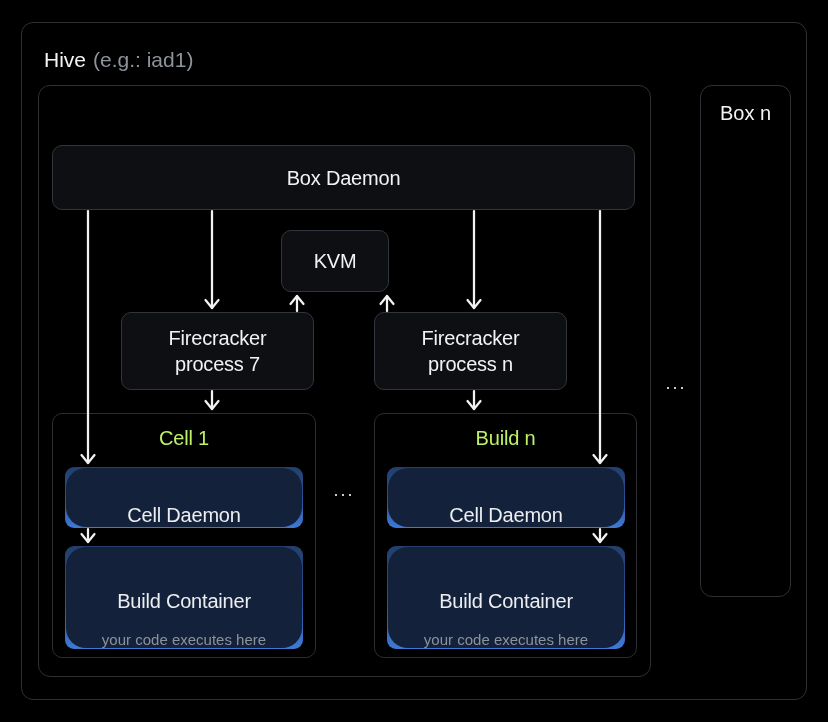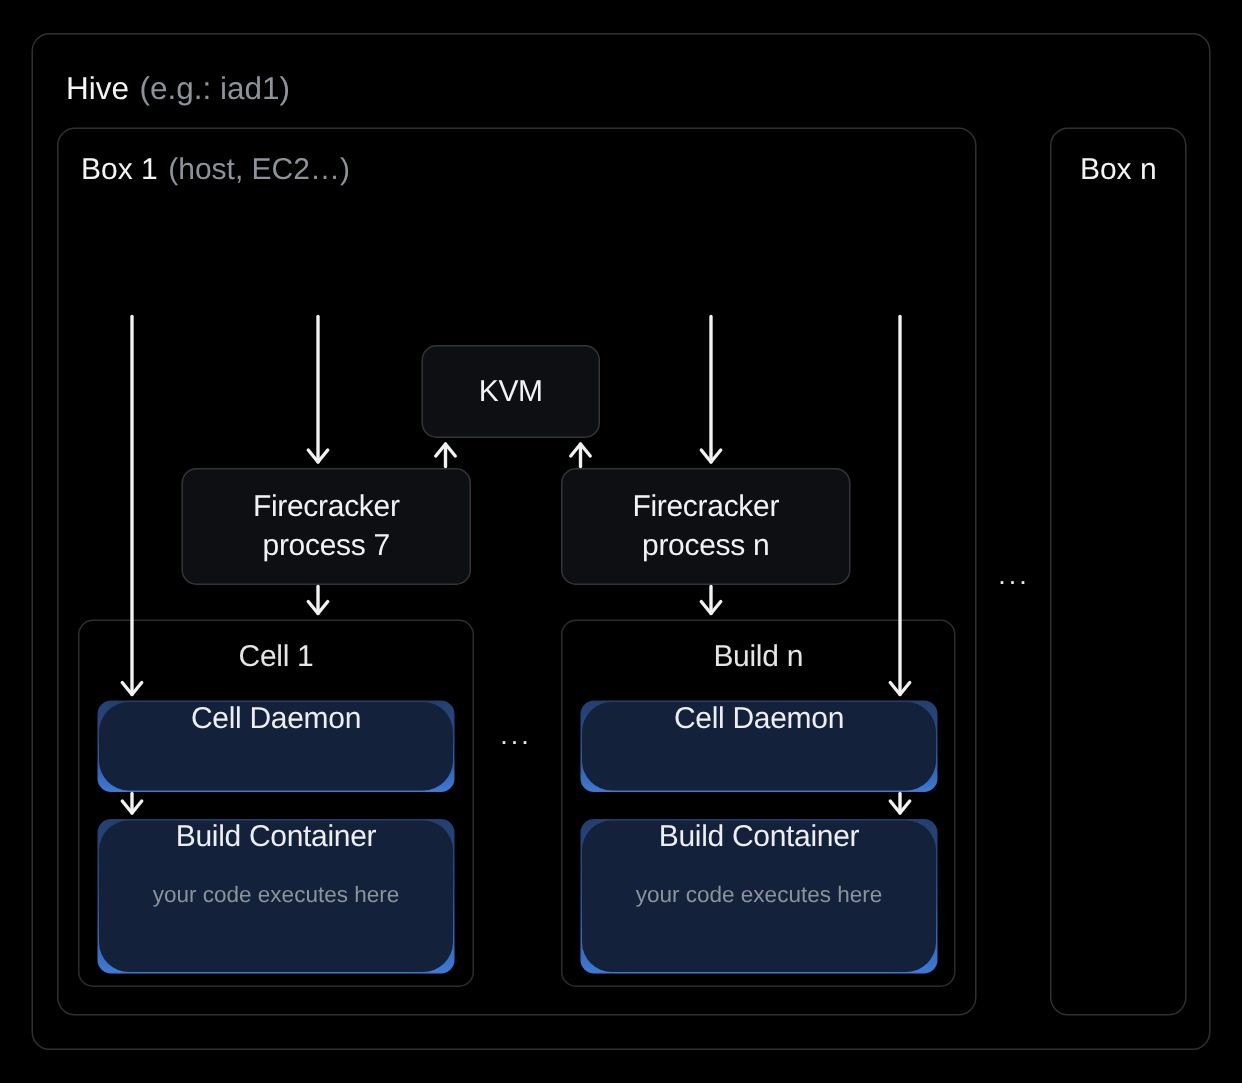--- a/index.html
+++ b/index.html
@@ -20,26 +20,26 @@
     position:absolute;background:#0e0f12;border:1px solid #33353c;border-radius:10px;
     display:flex;align-items:center;justify-content:center;flex-direction:column;
     color:#f2f2f4;font-size:20px;text-align:center;line-height:1.3;letter-spacing:-0.2px;
   }
   .navy{
     position:absolute;border-radius:9px;padding:1px;
     background:linear-gradient(180deg,#223f6d 0%,#2a529a 55%,#3e7ad5 100%);
   }
   .navy-inner{
     width:100%;height:100%;border-radius:20px;background:#14213a;
-    display:flex;align-items:center;justify-content:flex-start;flex-direction:column;
+    display:flex;align-items:center;justify-content:flex-end;flex-direction:column;
     color:#eceef2;font-size:20px;text-align:center;letter-spacing:-0.2px;
   }
   .subtext{font-size:15px;color:#8d929b;margin-top:18px;letter-spacing:0;}
   .celltitle{
-    position:absolute;width:100%;top:13px;text-align:center;color:#e5e5e5;
+    position:absolute;width:100%;top:13px;text-align:center;color:#bef264;
     font-size:20px;letter-spacing:-0.2px;
   }
   .boxn-title{
     position:absolute;width:100%;top:16px;text-align:center;color:#f4f4f6;font-size:20px;
   }
   .ellipsis{
     position:absolute;color:#e6e6ea;font-size:18px;letter-spacing:2px;
     transform:translate(-50%,-50%);line-height:1;
   }
   svg.arrows{position:absolute;left:0;top:0;z-index:5;pointer-events:none;}
@@ -52,32 +52,32 @@
 <body>
 
 <div class="canvas">
 
   <div class="container z1" style="left:21px;top:22px;width:786px;height:678px;"></div>
   <div class="titlerow z2" style="left:44px;top:47px;text-decoration:underline;">
     <span class="t-white">Hive</span><span class="t-gray">(e.g.: iad1)</span>
   </div>
 
   <div class="container z1" style="left:38px;top:85px;width:613px;height:592px;"></div>
-  <div class="titlerow z2" style="left:54px;top:101px;font-size:20px;">
-    <span class="t-white">Box 1</span><span class="t-gray">(host, EC2…)</span>
-  </div>
 
-  <div class="container z1" style="left:700px;top:85px;width:91px;height:592px;">
+  <div class="container z1" style="left:700px;top:85px;width:91px;height:512px;">
     <div class="boxn-title">Box n</div>
   </div>
 
   <div class="ellipsis z2" style="left:676px;top:383px;">...</div>
 
+  <div class="darkbox z2" style="left:52px;top:145px;width:583px;height:65px;">
+    <span>Box Daemon</span>
+  </div>
 
-  <div class="darkbox z2" style="left:281px;top:230px;width:119px;height:62px;">
+  <div class="darkbox z2" style="left:281px;top:230px;width:108px;height:62px;">
     <span>KVM</span>
   </div>
 
   <div class="darkbox z2" style="left:121px;top:312px;width:193px;height:78px;">
     <span>Firecracker</span>
     <span>process 7</span>
   </div>
 
   <div class="darkbox z2" style="left:374px;top:312px;width:193px;height:78px;">
     <span>Firecracker</span>

